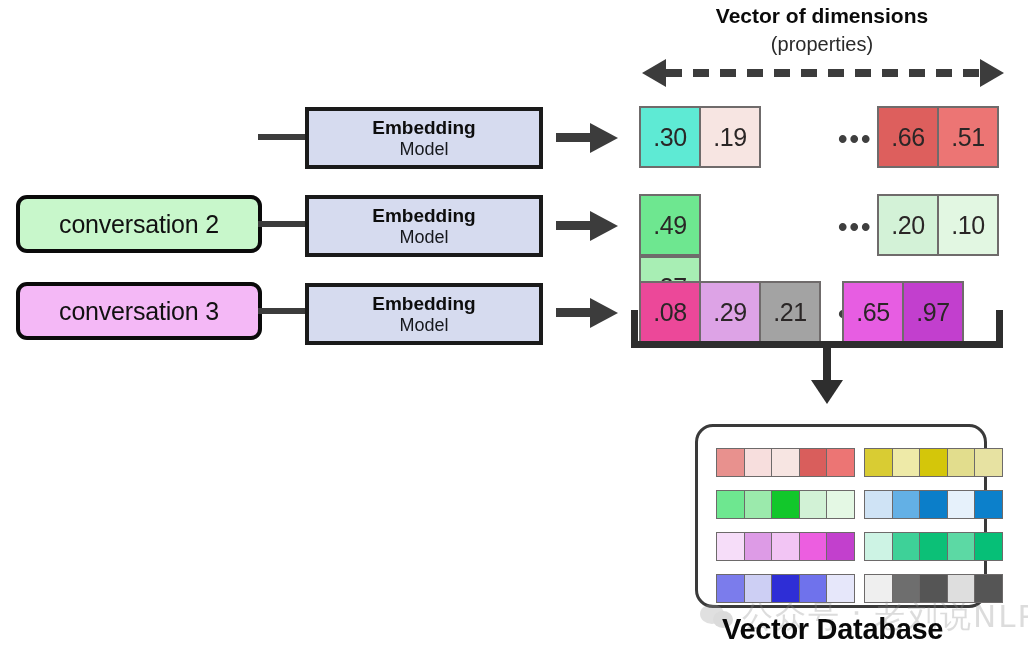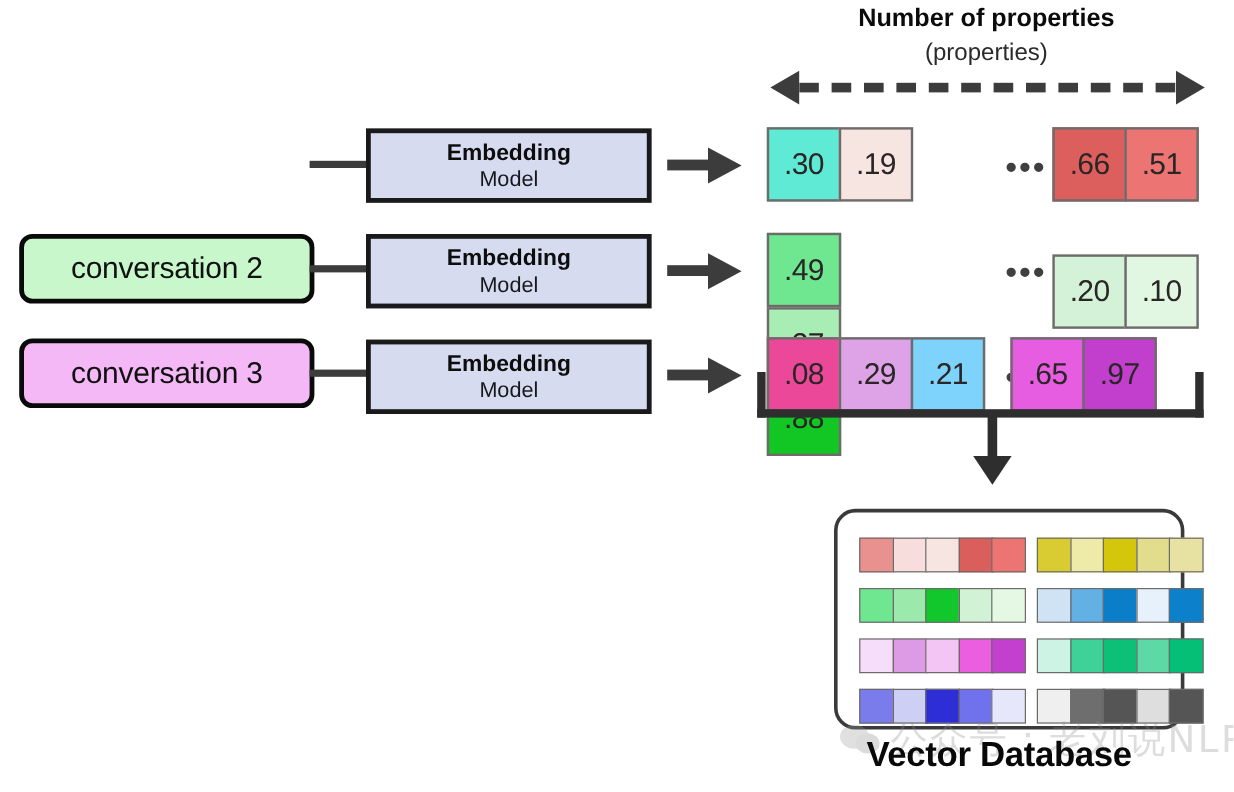--- a/index.html
+++ b/index.html
@@ -227,21 +227,21 @@
     border-radius: 50%;
   }
   .wm-logo i { left: 0; top: 0; width: 24px; height: 20px; }
   .wm-logo b { left: 13px; top: 7px; width: 20px; height: 17px; background: #8a8a8a; }
 </style>
 </head>
 <body>
 
 <div id="canvas">
 
-  <div class="dim-title" style="left:632px; top:4px; width:380px;">Number of properties</div>
+  <div class="dim-title" style="left:632px; top:4px; width:380px;">Vector of dimensions</div>
   <div class="dim-sub" style="left:632px; top:33px; width:380px;">(properties)</div>
 
   <div class="dbl-arrow" style="left:642px; top:59px; width:362px; height:28px;">
     <span class="dbl-left"></span>
     <span class="dbl-dash"></span>
     <span class="dbl-right"></span>
   </div>
 
   <div class="connector" style="left:258px; top:134px; width:54px;"></div>
   <div class="emb-box" style="left:305px; top:107px;">
@@ -272,45 +272,44 @@
     <span class="emb-sub">Model</span>
   </div>
   <div class="arrow-wrap" style="left:556px; top:211px; width:66px; height:30px;">
     <span class="arrow-shaft"></span>
     <span class="arrow-head"></span>
   </div>
 
   <div class="vec-group" id="vec-head-1" style="left:639px; top:194px;flex-direction:column;">
       <div class="vec-cell" style="background: rgb(110, 231, 144);">.49</div>
       <div class="vec-cell" style="background: rgb(168, 238, 180);">.37</div>
-      <div class="vec-cell" style="background: rgb(18, 199, 36);">.88</div>
     </div>
   <div class="vec-ellipsis" style="left:838px; top:214px;">•••</div>
-  <div class="vec-group" id="vec-tail-1" style="left:877px; top:212px;text-align:right;">
+  <div class="vec-group" id="vec-tail-1" style="left:877px; top:194px;text-align:right;">
       <div class="vec-cell" style="background: rgb(211, 242, 215);">.20</div>
       <div class="vec-cell" style="background: rgb(226, 247, 226);">.10</div>
     </div>
 
   <div class="conv-box" style="left:16px; top:282px; background:#f4b8f6;">
     <span>conversation 3</span>
   </div>
   <div class="connector" style="left:258px; top:308px; width:54px;"></div>
   <div class="emb-box" style="left:305px; top:283px;">
     <span class="emb-title">Embedding</span>
     <span class="emb-sub">Model</span>
   </div>
   <div class="arrow-wrap" style="left:556px; top:298px; width:66px; height:30px;">
     <span class="arrow-shaft"></span>
     <span class="arrow-head"></span>
   </div>
 
   <div class="vec-group" id="vec-head-2" style="left:639px; top:281px;">
       <div class="vec-cell" style="background: #ec4899;">.08</div>
       <div class="vec-cell" style="background: rgb(221, 163, 230);">.29</div>
-      <div class="vec-cell" style="background: #7dd3fc;">.21</div>
+      <div class="vec-cell" style="background: #a3a3a3;">.21</div>
     </div>
   <div class="vec-ellipsis" style="left:838px; top:301px;">•••</div>
   <div class="vec-group" id="vec-tail-2" style="left:842px; top:281px;">
       <div class="vec-cell" style="background: rgb(231, 93, 226);">.65</div>
       <div class="vec-cell" style="background: rgb(194, 63, 206);">.97</div>
     </div>
 
   <div class="bracket" style="left:631px; top:310px; width:372px; height:38px;"></div>
   <div class="down-arrow-shaft" style="left:823px; top:346px; height:36px;"></div>
   <div class="down-arrow-head" style="left:811px; top:380px;"></div>

